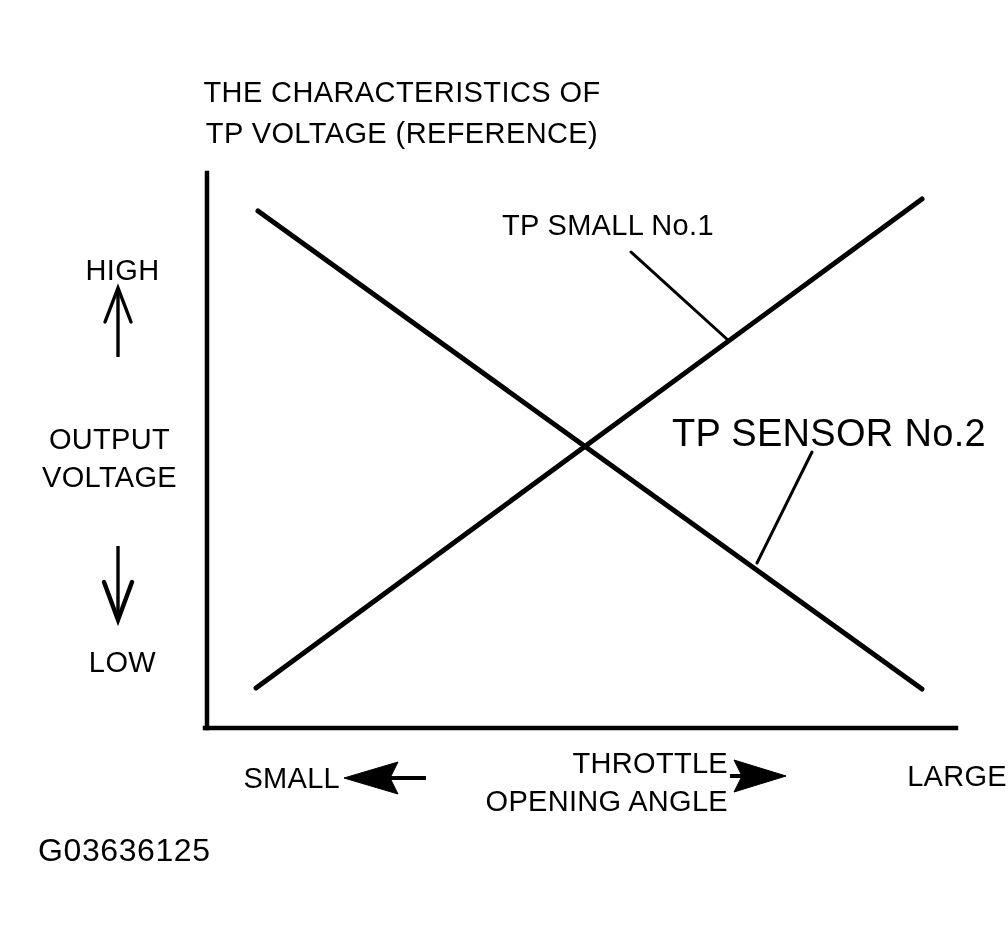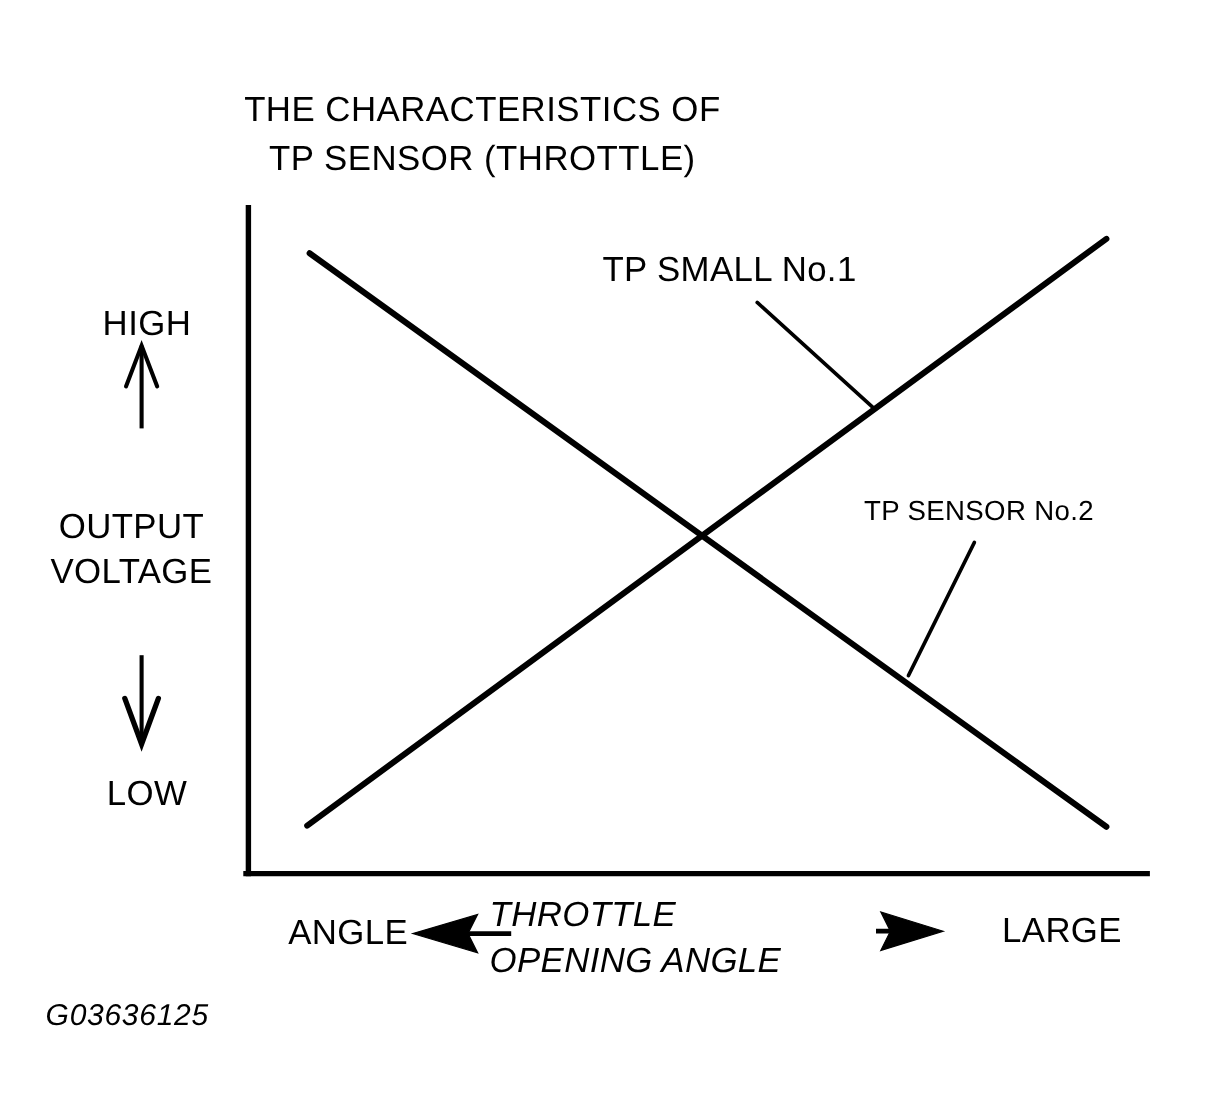--- a/index.html
+++ b/index.html
@@ -68,90 +68,88 @@
     top: 762px;
     width: 140px;
     text-align: right;
     font-size: 29px;
     letter-spacing: 0.3px;
   }
   #x-axis-title {
     left: 408px;
     top: 744px;
     width: 320px;
-    text-align: left;
+    text-align: right;
     font-size: 29px;
     line-height: 38px;
     letter-spacing: 0.3px;
-    font-style: italic;
   }
   #x-axis-title .xt-line { display: block; }
   #x-axis-large {
-    left: 800px;
+    left: 837px;
     top: 760px;
     width: 170px;
-    text-align: center;
+    text-align: right;
     font-size: 29px;
     letter-spacing: 0.3px;
   }
 
   
   #label-sensor-1 {
     left: 502px;
     top: 209px;
     font-size: 29px;
     white-space: nowrap;
     letter-spacing: 0.3px;
   }
   #label-sensor-2 {
-    left: 720px;
+    left: 672px;
     top: 412px;
-    font-size: 23px;
+    font-size: 38px;
     white-space: nowrap;
     letter-spacing: 0.3px;
   }
 
   
   #figure-id {
     left: 38px;
     top: 832px;
-    font-size: 25px;
+    font-size: 32px;
     letter-spacing: 0.6px;
-    font-style: italic;
   }
 
   
   #plot-svg {
     left: 0;
     top: 0;
     width: 1008px;
     height: 929px;
     pointer-events: none;
   }
 </style>
 </head>
 <body>
 
 <div id="figure-root">
 
   <div class="abs" id="chart-title">
     <span class="title-line">THE CHARACTERISTICS OF</span>
-    <span class="title-line">TP SENSOR (THROTTLE)</span>
+    <span class="title-line">TP VOLTAGE (REFERENCE)</span>
   </div>
 
   <div class="abs" id="y-axis-high">HIGH</div>
 
   <div class="abs" id="y-axis-low">LOW</div>
 
   <div class="abs" id="y-axis-title">
     <span class="yt-line">OUTPUT</span>
     <span class="yt-line">VOLTAGE</span>
   </div>
 
-  <div class="abs" id="x-axis-small">ANGLE</div>
+  <div class="abs" id="x-axis-small">SMALL</div>
 
   <div class="abs" id="x-axis-title">
     <span class="xt-line">THROTTLE</span>
     <span class="xt-line">OPENING ANGLE</span>
   </div>
 
   <div class="abs" id="x-axis-large">LARGE</div>
 
   <div class="abs" id="label-sensor-1">TP SMALL No.1</div>
   <div class="abs" id="label-sensor-2">TP SENSOR No.2</div>

